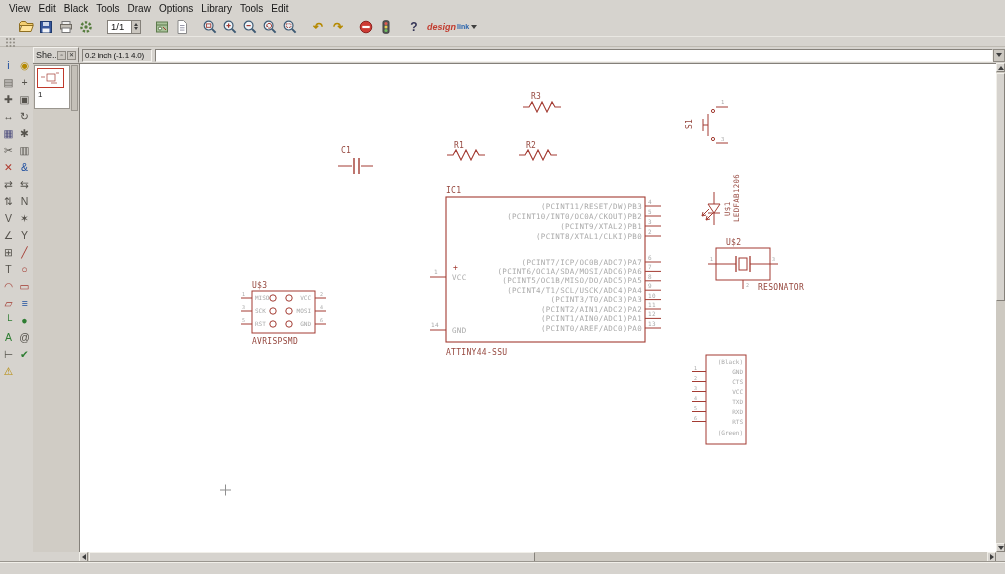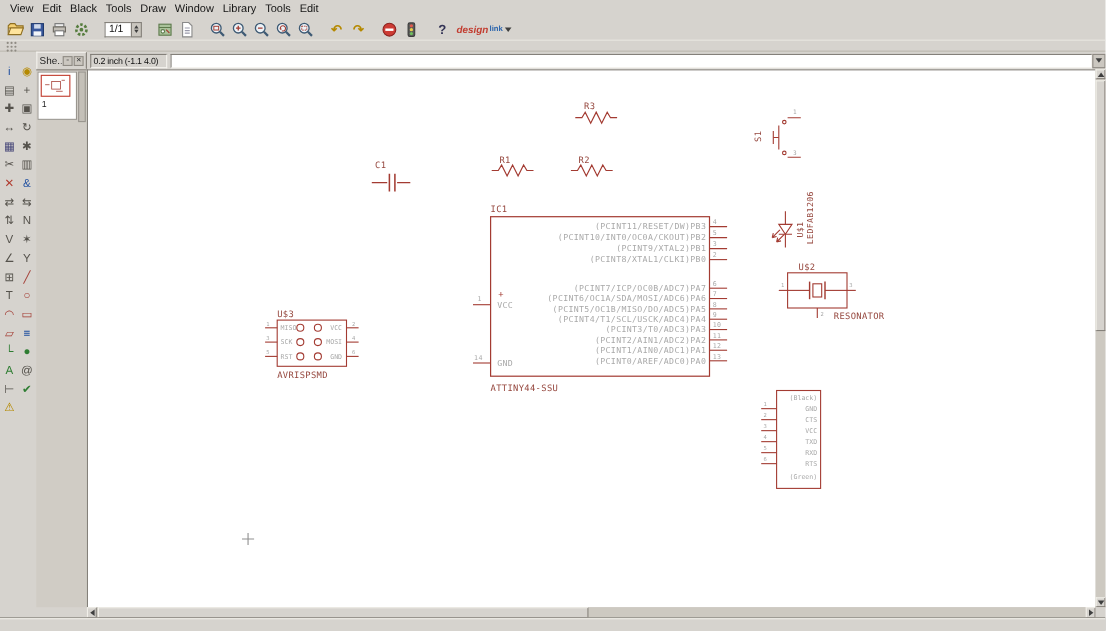--- a/index.html
+++ b/index.html
@@ -3,21 +3,21 @@
 <meta charset="utf-8">
 <style>
   html,body{margin:0;padding:0}
   body{width:1005px;height:574px;position:relative;overflow:hidden;background:#d6d3ce;
        font-family:"Liberation Sans",sans-serif}
   *{box-sizing:border-box}
 
   .menubar{position:absolute;top:0;left:0;width:100%;height:17px;display:flex;align-items:center;padding-left:5px}
   .menu-item{font-size:10px;color:#141414;padding:2px 4px;cursor:default}
 
-  .toolbar{position:absolute;top:17px;left:0;width:100%;height:19px;display:flex;align-items:center;padding-left:4px}
+  .toolbar{position:absolute;top:17px;left:0;width:100%;height:19px;display:flex;align-items:center;padding-left:16px}
   .tbtn{min-width:20px;height:18px;display:flex;align-items:center;justify-content:center}
   .tsep{width:8px;height:1px}
   .glyph{font-size:12px;font-weight:bold}
   .spin{display:flex;align-items:center;margin:0 3px}
   .spinval{width:24px;height:14px;background:#fff;border:1px solid #84807a;border-right:none;font-size:9.5px;line-height:12px;padding-left:3px;color:#111}
   .spinarrows{width:10px;height:14px;border:1px solid #84807a;background:#cac6bf;display:flex;flex-direction:column;align-items:center;justify-content:center;gap:1px}
   .designlink{padding:0 3px}
   .dl1{font-size:9px;font-weight:bold;font-style:italic;color:#c23b2e}
   .dl2{font-size:7px;font-weight:bold;color:#2a64ad;margin-left:1px}
 
@@ -65,21 +65,21 @@
 </head>
 <body>
 
 <div class="app">
   <div class="menubar">
       <span class="menu-item">View</span>
       <span class="menu-item">Edit</span>
       <span class="menu-item">Black</span>
       <span class="menu-item">Tools</span>
       <span class="menu-item">Draw</span>
-      <span class="menu-item">Window</span>
+      <span class="menu-item">Options</span>
       <span class="menu-item">Library</span>
       <span class="menu-item">Tools</span>
       <span class="menu-item">Edit</span>
     </div>
   <div class="toolbar">
       <span class="tbtn">
         <svg width="16" height="16" viewBox="0 0 16 16">
           <path d="M1.5,12.5 v-8 l2,-2 h4 l1.5,2 h6 v2 h-13.5" fill="#f3cf73" stroke="#8f6f22"></path>
           <path d="M1.5,12.5 l2.2,-6 h11.5 l-2.2,6 z" fill="#ffe49c" stroke="#8f6f22"></path>
         </svg>

